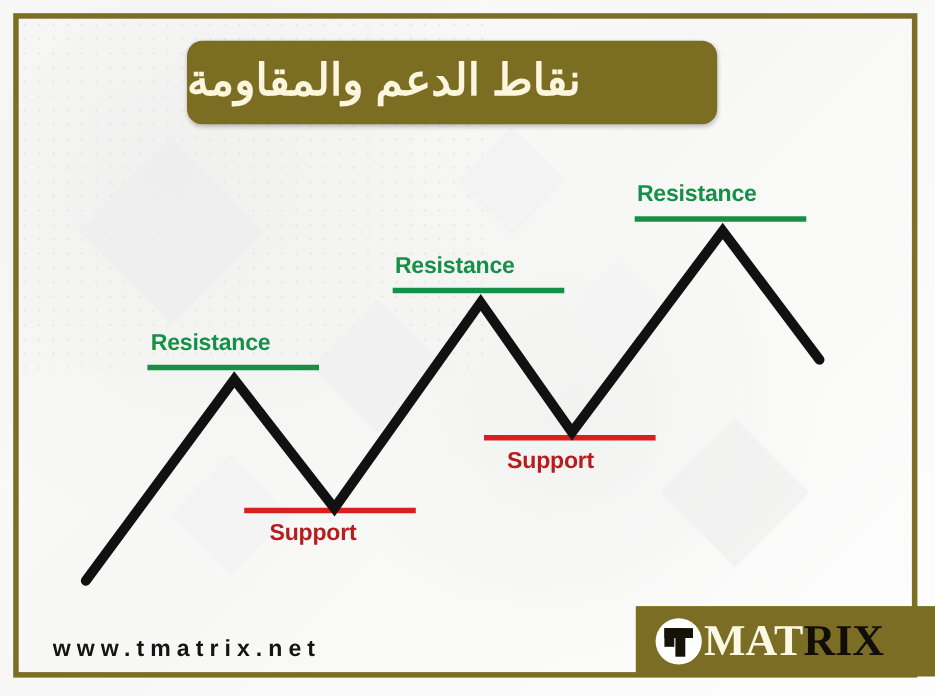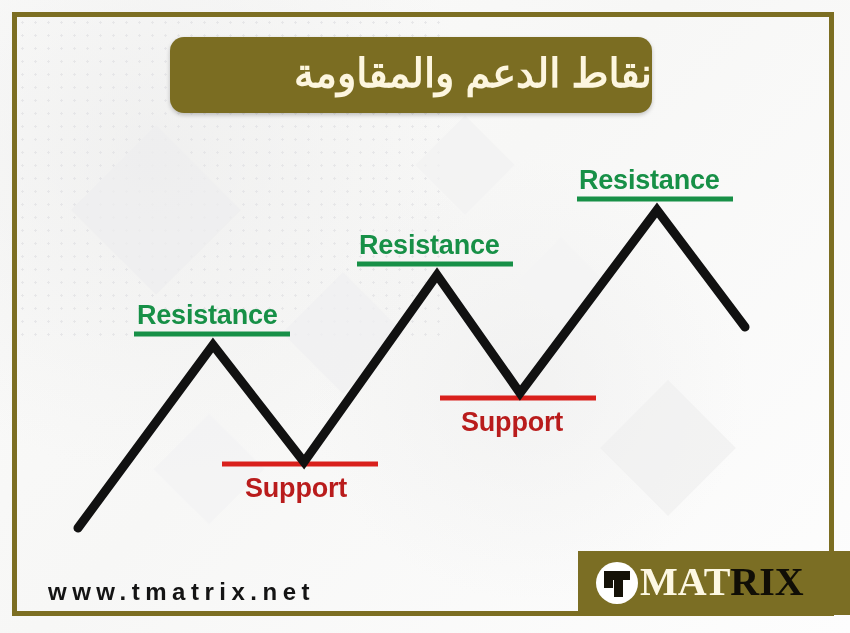--- a/index.html
+++ b/index.html
@@ -63,21 +63,21 @@
   
   .title-pill {
     position: absolute;
     left: 170px; top: 37px;
     width: 482px; height: 76px;
     background: #7b6d22;
     border-radius: 14px;
     box-shadow: 0 2px 4px rgba(0,0,0,0.22);
     display: flex;
     align-items: center;
-    justify-content: flex-end;
+    justify-content: flex-start;
   }
   .title-text {
     color: #fdf6df;
     font-size: 40px;
     font-weight: 700;
     direction: rtl;
     letter-spacing: 0px;
     line-height: 1;
     padding-bottom: 4px;
     white-space: nowrap;
@@ -86,33 +86,33 @@
   
   .chart {
     position: absolute;
     left: 0; top: 0;
     width: 850px; height: 633px;
   }
 
   
   .lvl-label {
     position: absolute;
-    font-size: 27px;
+    font-size: 21px;
     font-weight: 700;
     white-space: nowrap;
     letter-spacing: -0.2px;
   }
   .lvl-res { color: #179047; }
   .lvl-sup { color: #b91c1c; }
 
   
   .site-url {
     position: absolute;
     left: 48px; top: 578px;
-    font-size: 24px;
+    font-size: 21px;
     font-weight: 700;
     color: #141414;
     letter-spacing: 5.5px;
     white-space: nowrap;
   }
 
   
   .logo-bar {
     position: absolute;
     left: 578px; top: 551px;

